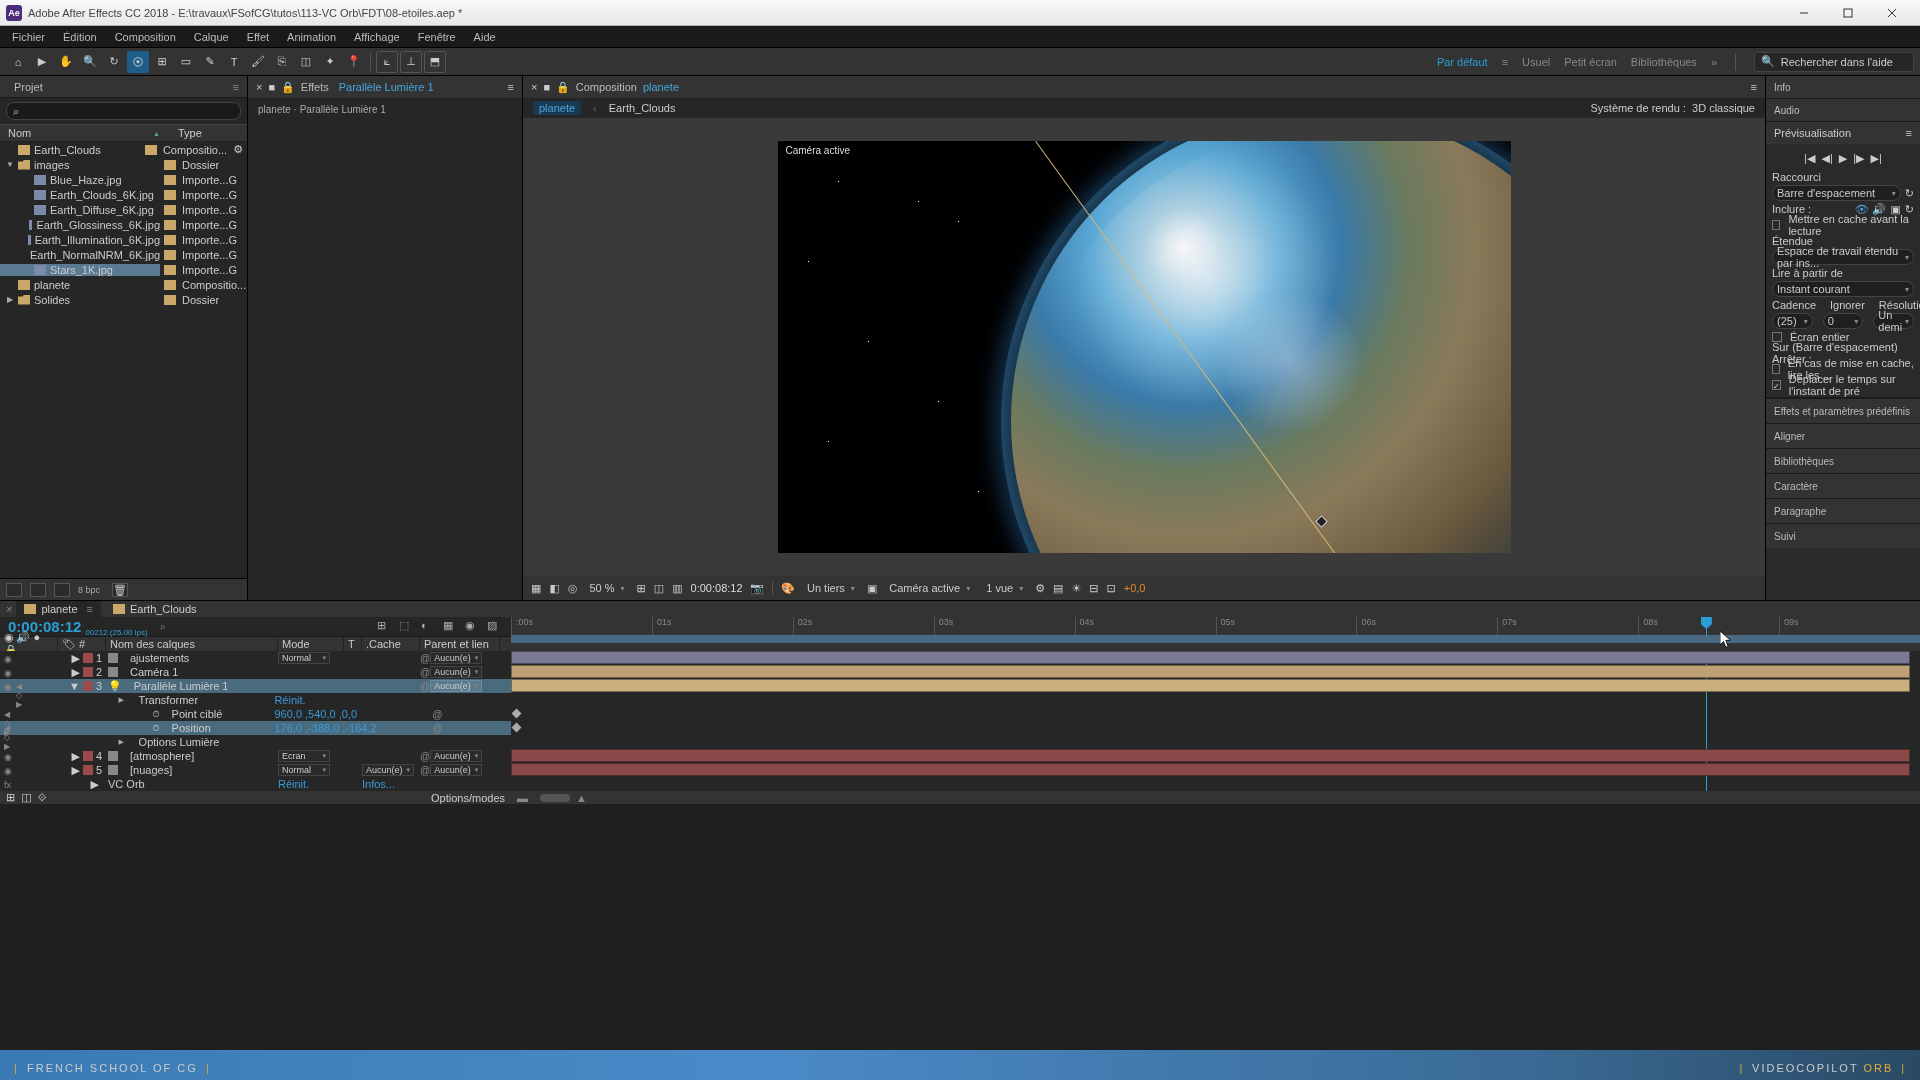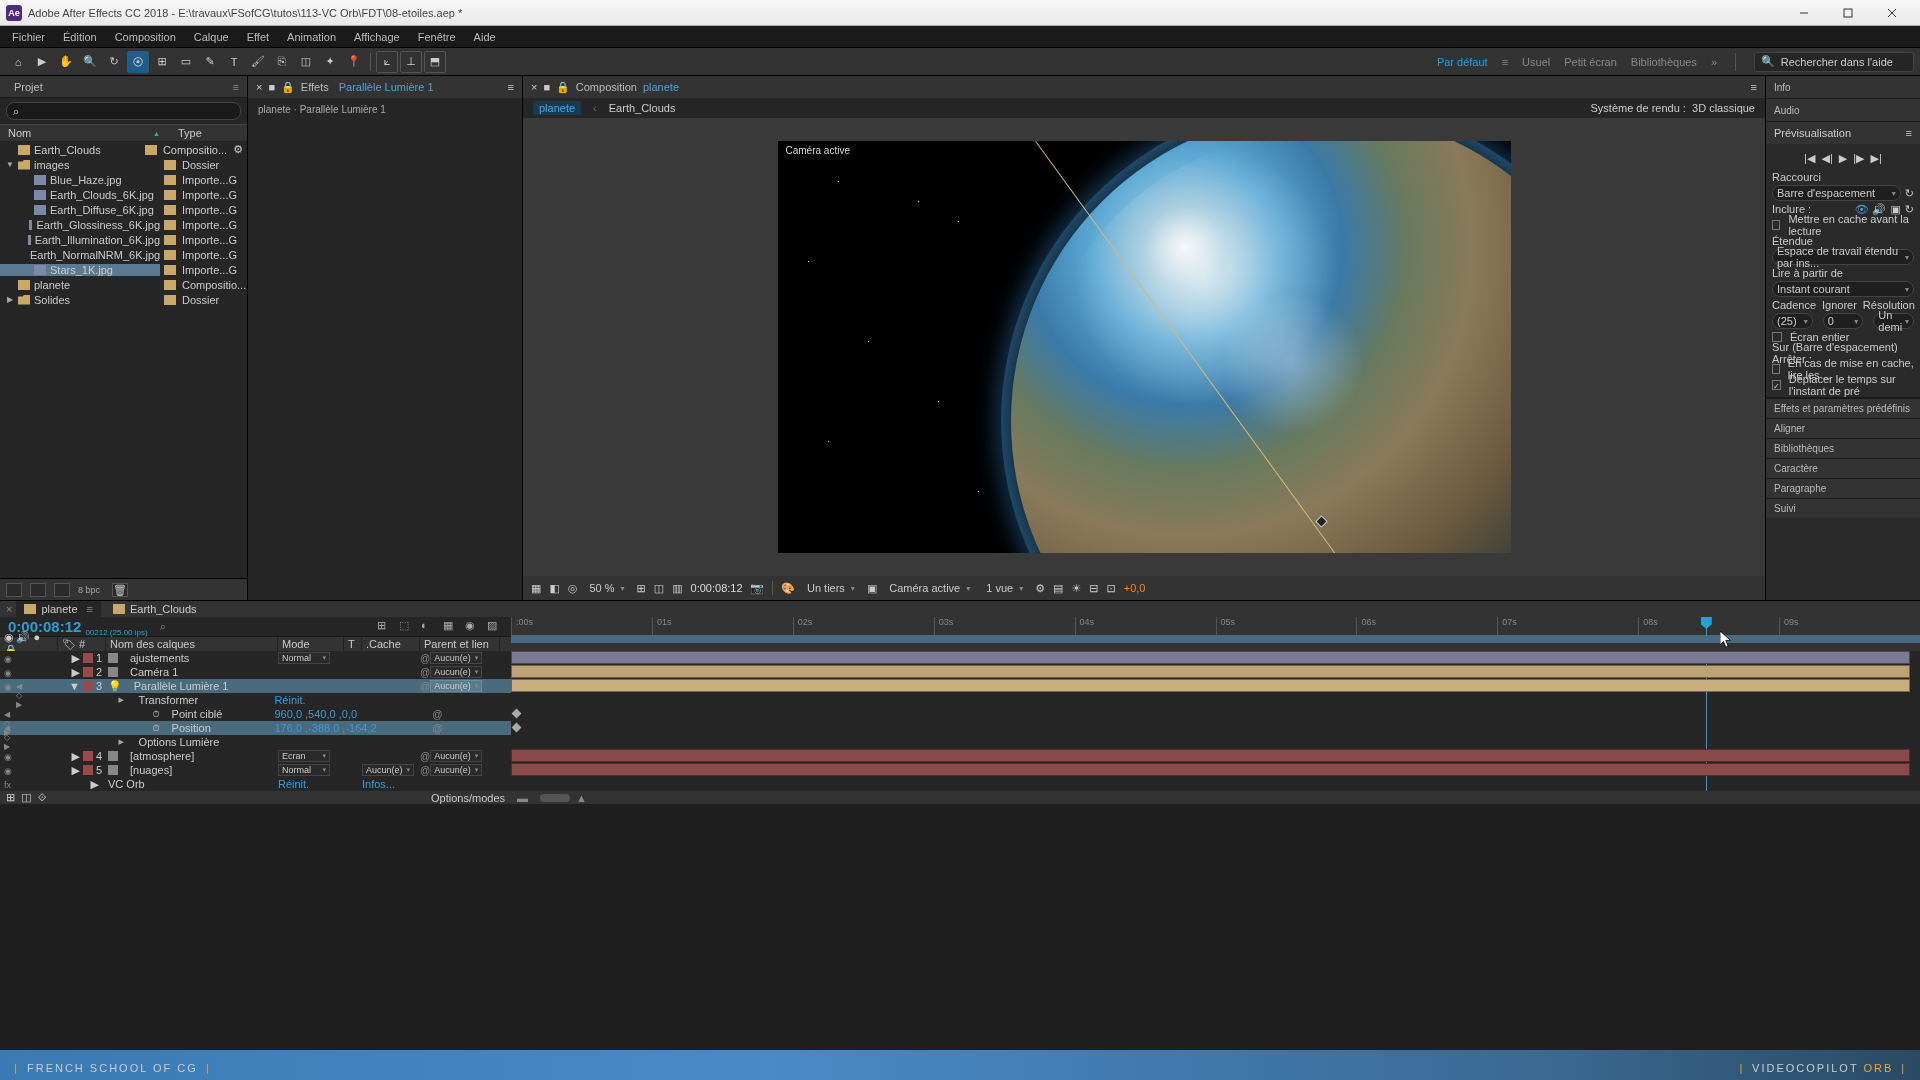--- a/index.html
+++ b/index.html
@@ -76,21 +76,21 @@
 .rpanels .rp{border-bottom:1px solid #1a1a1a}
 .rpanels .rhdr{height:22px;background:#333;display:flex;align-items:center;padding:0 8px;color:#bbb;font-size:10px}
 .rpanels .rbody{padding:4px 6px;font-size:10px;color:#aaa}
 .rrow{display:flex;align-items:center;height:16px;gap:4px}
 .rsel{height:16px;background:#1f1f1f;border:1px solid #444;border-radius:8px;padding:0 4px;display:flex;align-items:center;justify-content:space-between;flex:1}
 .rsel::after{content:"▾";font-size:8px;color:#888}
 .playbtns{display:flex;justify-content:center;gap:6px;padding:4px 0}
 .playbtns span{color:#ccc;font-size:11px}
 .chk{width:10px;height:10px;border:1px solid #777;display:inline-block;margin-right:4px}
 .chk.on::after{content:"✓";font-size:8px;color:#ddd;position:relative;top:-2px;left:0}
-.raccord{height:20px;background:#333;display:flex;align-items:center;padding:4px 8px;color:#bbb;font-size:10px;border-top:1px solid #1a1a1a}
+.raccord{height:20px;background:#333;display:flex;align-items:center;padding:12px 8px;color:#bbb;font-size:10px;border-top:1px solid #1a1a1a}
 .timeline{height:204px;background:#262626;border-top:1px solid #000;display:flex;flex-direction:column}
 .tl-tabs{height:22px;background:#333;display:flex;align-items:center;padding:0 6px;gap:4px}
 .tl-tabs .ttab{padding:2px 8px;display:flex;align-items:center;gap:5px}
 .tl-tabs .ttab.act{background:#262626}
 .tl-head{height:28px;display:flex;border-bottom:1px solid #1a1a1a}
 .tl-left{width:511px;display:flex;align-items:center;background:#262626;padding:0 8px;gap:8px}
 .tc{color:#2a9fd6;font-size:15px;font-weight:600}
 .tc-sub{color:#2a9fd6;font-size:8px;position:relative;top:6px;left:-4px}
 .tl-left .srch{width:14px;height:14px;color:#888}
 .tl-left .icons{margin-left:auto;display:flex;gap:6px}
@@ -484,21 +484,21 @@
             <div class="rsel">
               <span>Espace de travail étendu par ins...</span>
             </div>
           </div>
         <div class="rrow">Lire à partir de</div>
         <div class="rrow">
             <div class="rsel">
               <span>Instant courant</span>
             </div>
           </div>
-        <div class="rrow" style="gap:6px">
+        <div class="rrow" style="gap:14px">
           <span style="width:44px">Cadence</span>
           <span style="width:38px">Ignorer</span>
           <span>Résolution</span>
         </div>
         <div class="rrow" style="gap:10px">
           <div class="rsel" style="width:42px">
               <span>(25)</span>
             </div>
           <div class="rsel" style="width:32px">
               <span>0</span>

